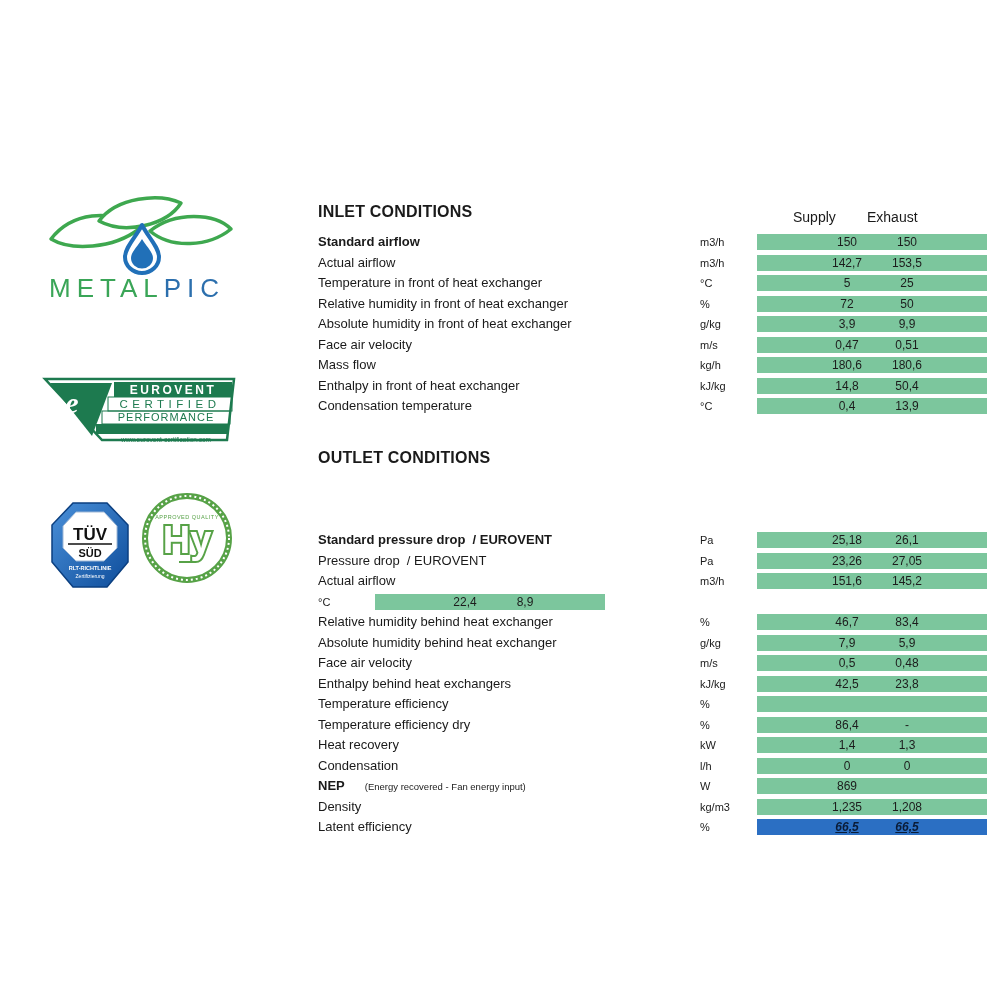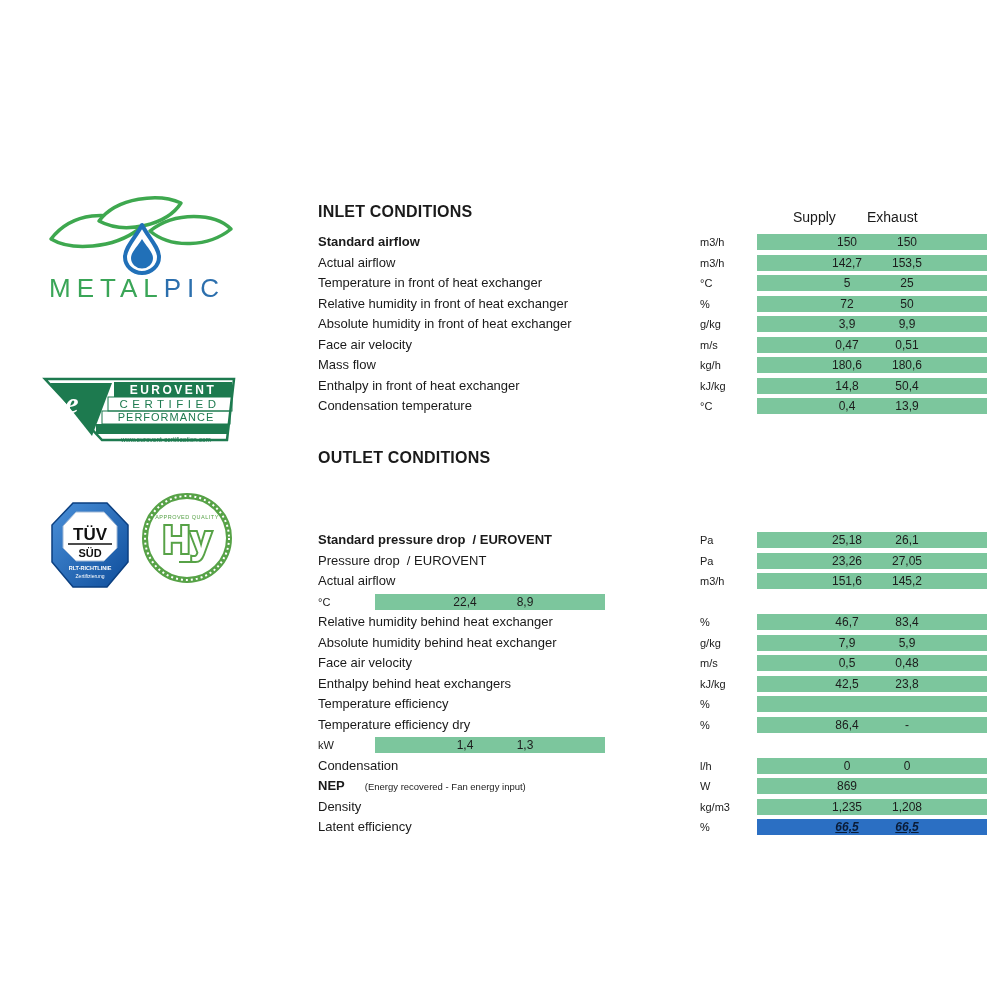--- a/index.html
+++ b/index.html
@@ -259,20 +259,21 @@
       </div>
       <div class="trow">
         <div class="tlabel"><span>Temperature efficiency dry</span></div>
         <div class="tunit">%</div>
         <div class="tbar">
           <span class="v vs">86,4</span>
           <span class="v ve">-</span>
         </div>
       </div>
       <div class="trow">
+        <div class="tlabel"><span>Heat recovery</span></div>
         <div class="tunit">kW</div>
         <div class="tbar">
           <span class="v vs">1,4</span>
           <span class="v ve">1,3</span>
         </div>
       </div>
       <div class="trow">
         <div class="tlabel"><span>Condensation</span></div>
         <div class="tunit">l/h</div>
         <div class="tbar">

